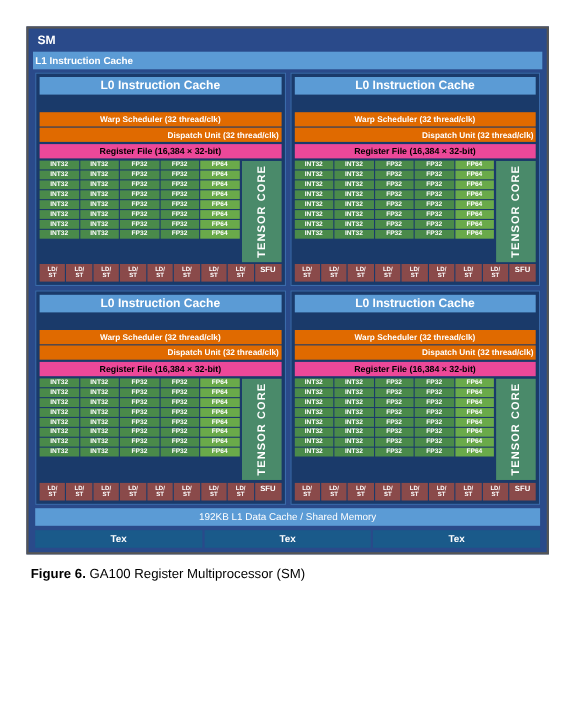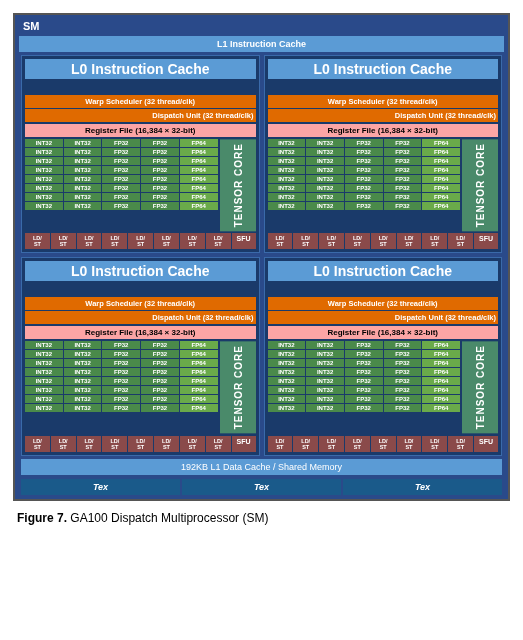--- a/index.html
+++ b/index.html
@@ -1,37 +1,37 @@
 <!DOCTYPE html>
 <html><head>
   <meta charset="utf-8">
   <style>
     * { box-sizing: border-box; margin: 0; padding: 0; }
     body { background: #fff; font-family: Arial, sans-serif; width: 523px; }
 
-    .outer { padding: 13px; }
+    .outer { padding: 24px; }
 
     .sm-container {
       border: 2px solid #555;
       background: #2a4a8a;
       padding: 4px;
     }
 
     .sm-title {
       color: #fff;
       font-size: 11px;
       font-weight: bold;
       padding: 1px 4px;
     }
 
     .l1-cache-bar {
       background: #5b9bd5;
       color: #fff;
       font-size: 9px;
-      text-align: center;
+      text-align: left;
       padding: 3px 2px;
       margin: 3px 0;
       font-weight: bold;
     }
 
     .four-quadrants {
       display: grid;
       grid-template-columns: 1fr 1fr;
       gap: 4px;
       padding: 0 2px;
@@ -39,21 +39,21 @@
 
     .quadrant {
       background: #1a3a6a;
       border: 1px solid #3a6aaa;
       padding: 3px;
     }
 
     .l0-cache {
       background: #5b9bd5;
       color: #fff;
-      font-size: 14px;
+      font-size: 11px;
       text-align: center;
       padding: 2px;
       font-weight: bold;
     }
 
     .warp-scheduler {
       background: #e06a00;
       color: #fff;
       font-size: 7.5px;
       text-align: center;
@@ -66,21 +66,21 @@
       background: #e06a00;
       color: #fff;
       font-size: 7.5px;
       text-align: right;
       padding: 2px;
       margin-top: 1px;
       font-weight: bold;
     }
 
     .register-file {
-      background: #fca5a5;
+      background: #ec4899;
       color: #000;
       font-size: 8px;
       text-align: center;
       padding: 2px;
       margin-top: 2px;
       font-weight: bold;
     }
 
     .compute-area {
       display: flex;
@@ -174,21 +174,20 @@
       padding: 2px 2px;
       font-weight: bold;
       width: 24px;
     }
 
     .bottom-bars {
       display: flex;
       gap: 2px;
       margin-top: 4px;
       padding: 0 2px;
-      font-style: italic;
     }
 
     .l1-data-cache {
       background: #5b9bd5;
       color: #fff;
       font-size: 9px;
       text-align: center;
       padding: 3px 2px;
       margin: 3px 2px 2px 2px;
       font-weight: normal;
@@ -547,16 +546,16 @@
 
     <div class="bottom-bars">
       <div class="tex-bar">Tex</div>
       <div class="tex-bar">Tex</div>
       <div class="tex-bar">Tex</div>
     </div>
 
   </div>
 
   <div class="caption">
-    <span class="caption-figure">Figure 7.</span>
-    <span>   GA100 Dispatch Multiprocessor (SM)</span>
+    <span class="caption-figure">Figure 6.</span>
+    <span>   GA100 Register Multiprocessor (SM)</span>
   </div>
 </div>
 
 </body></html>

